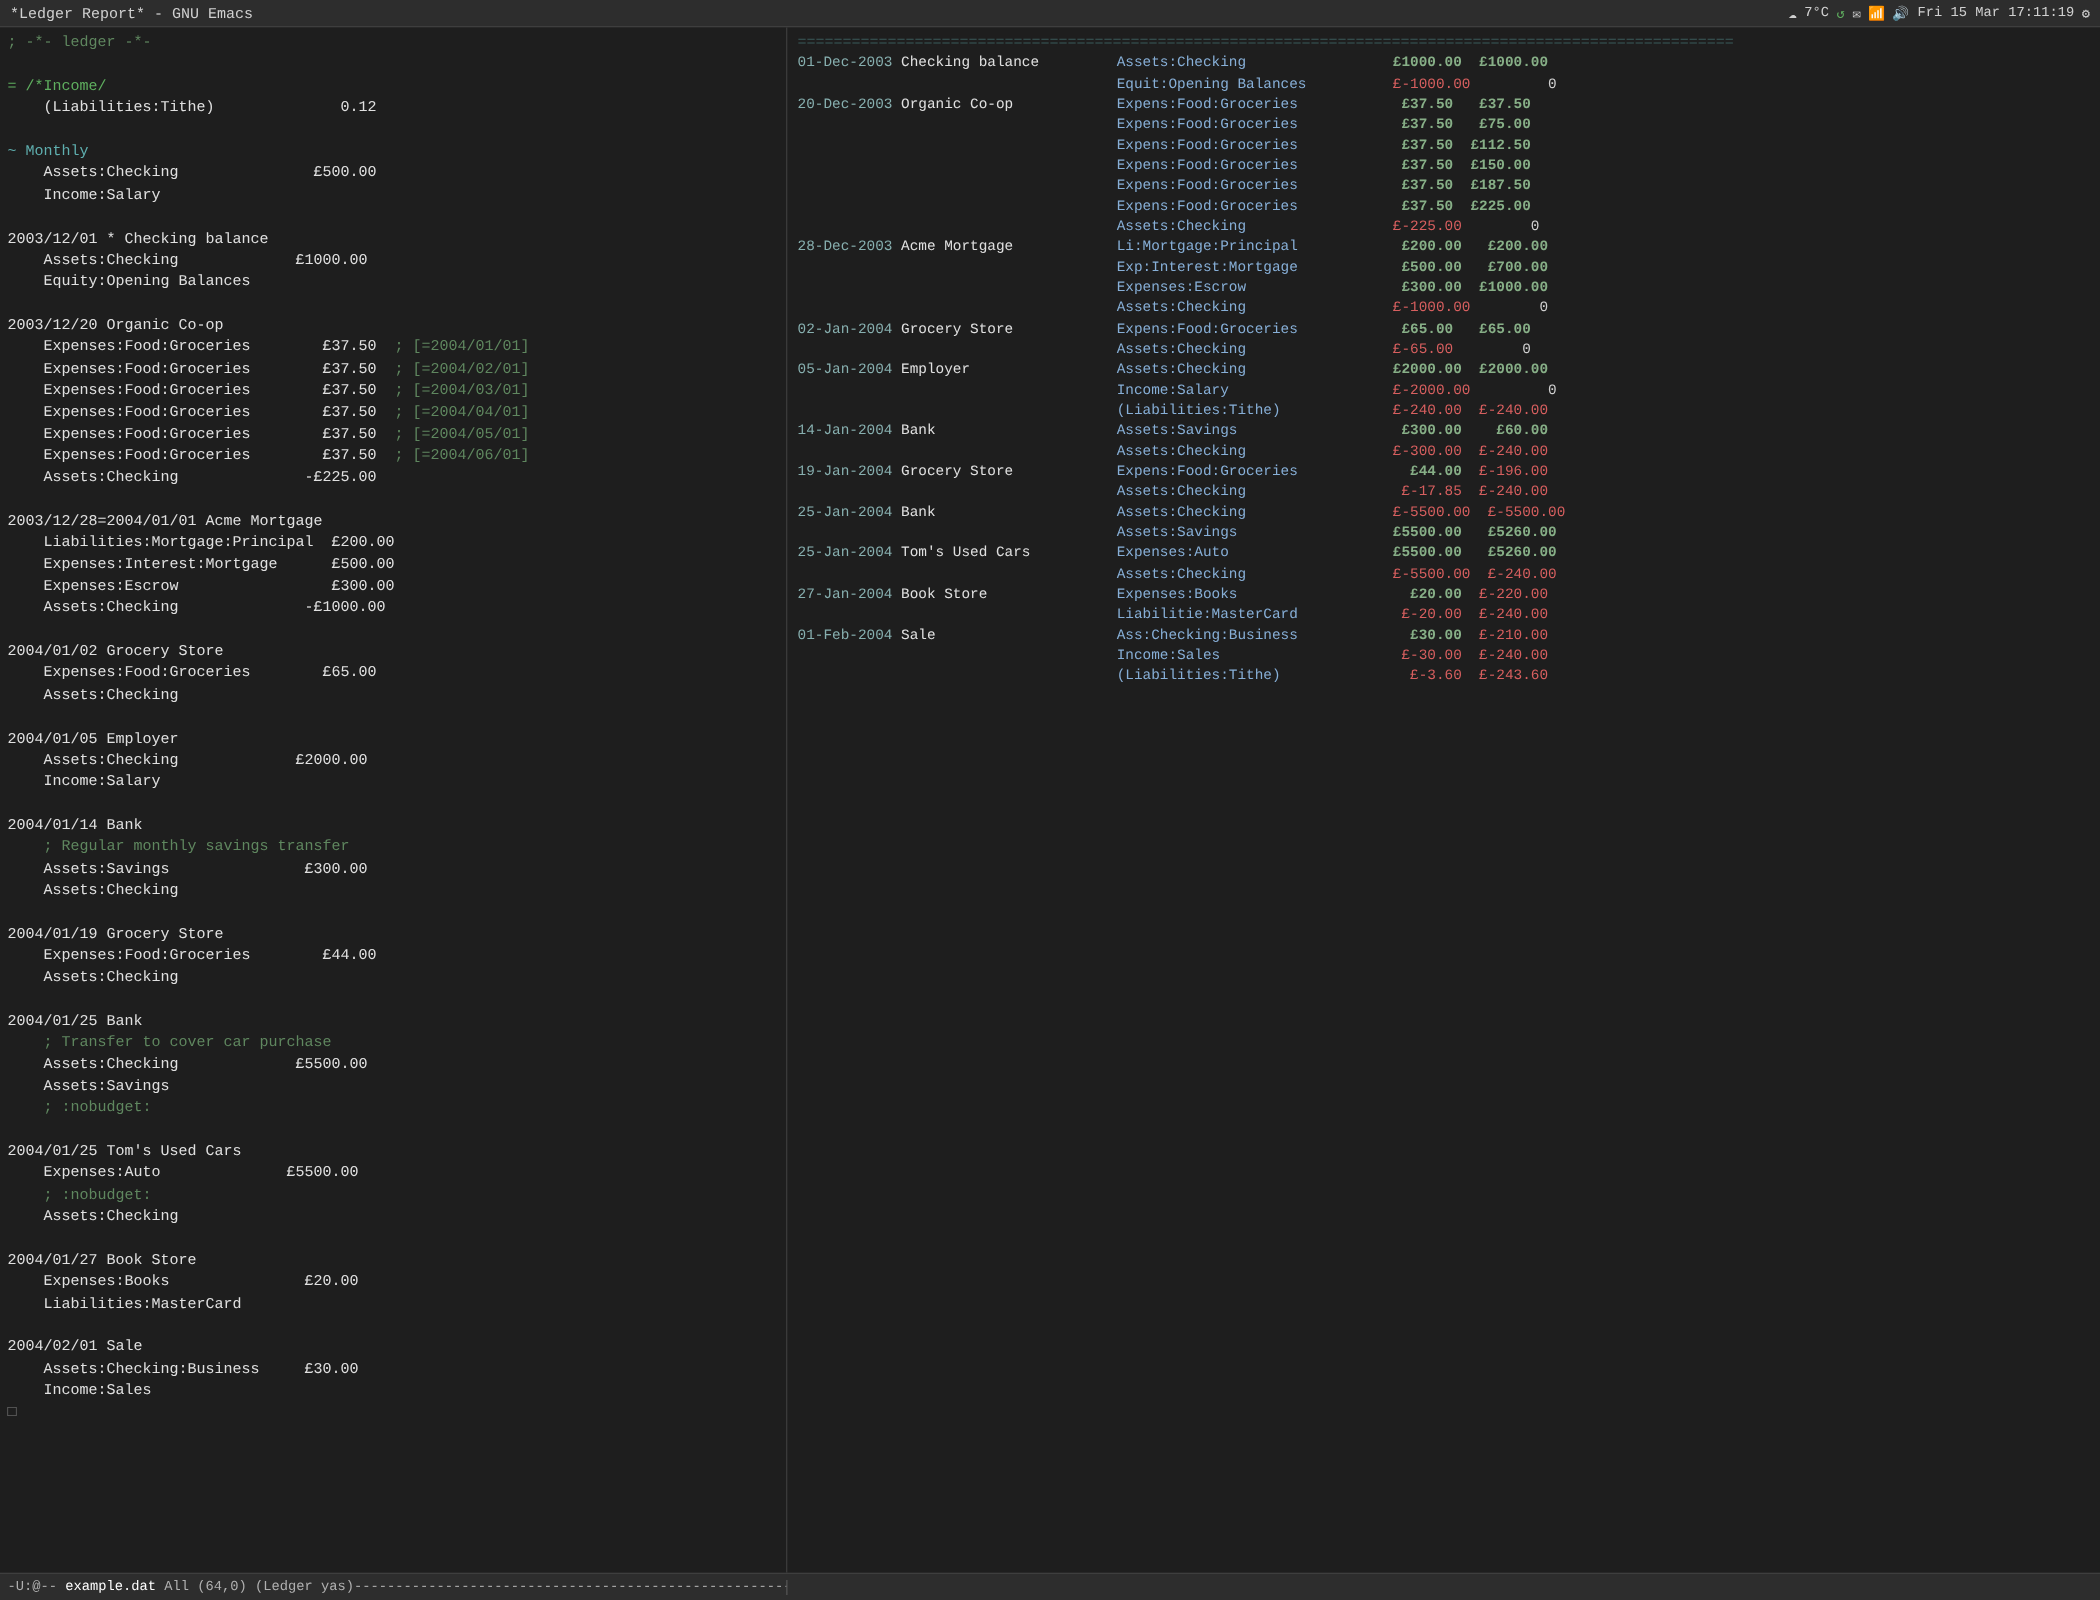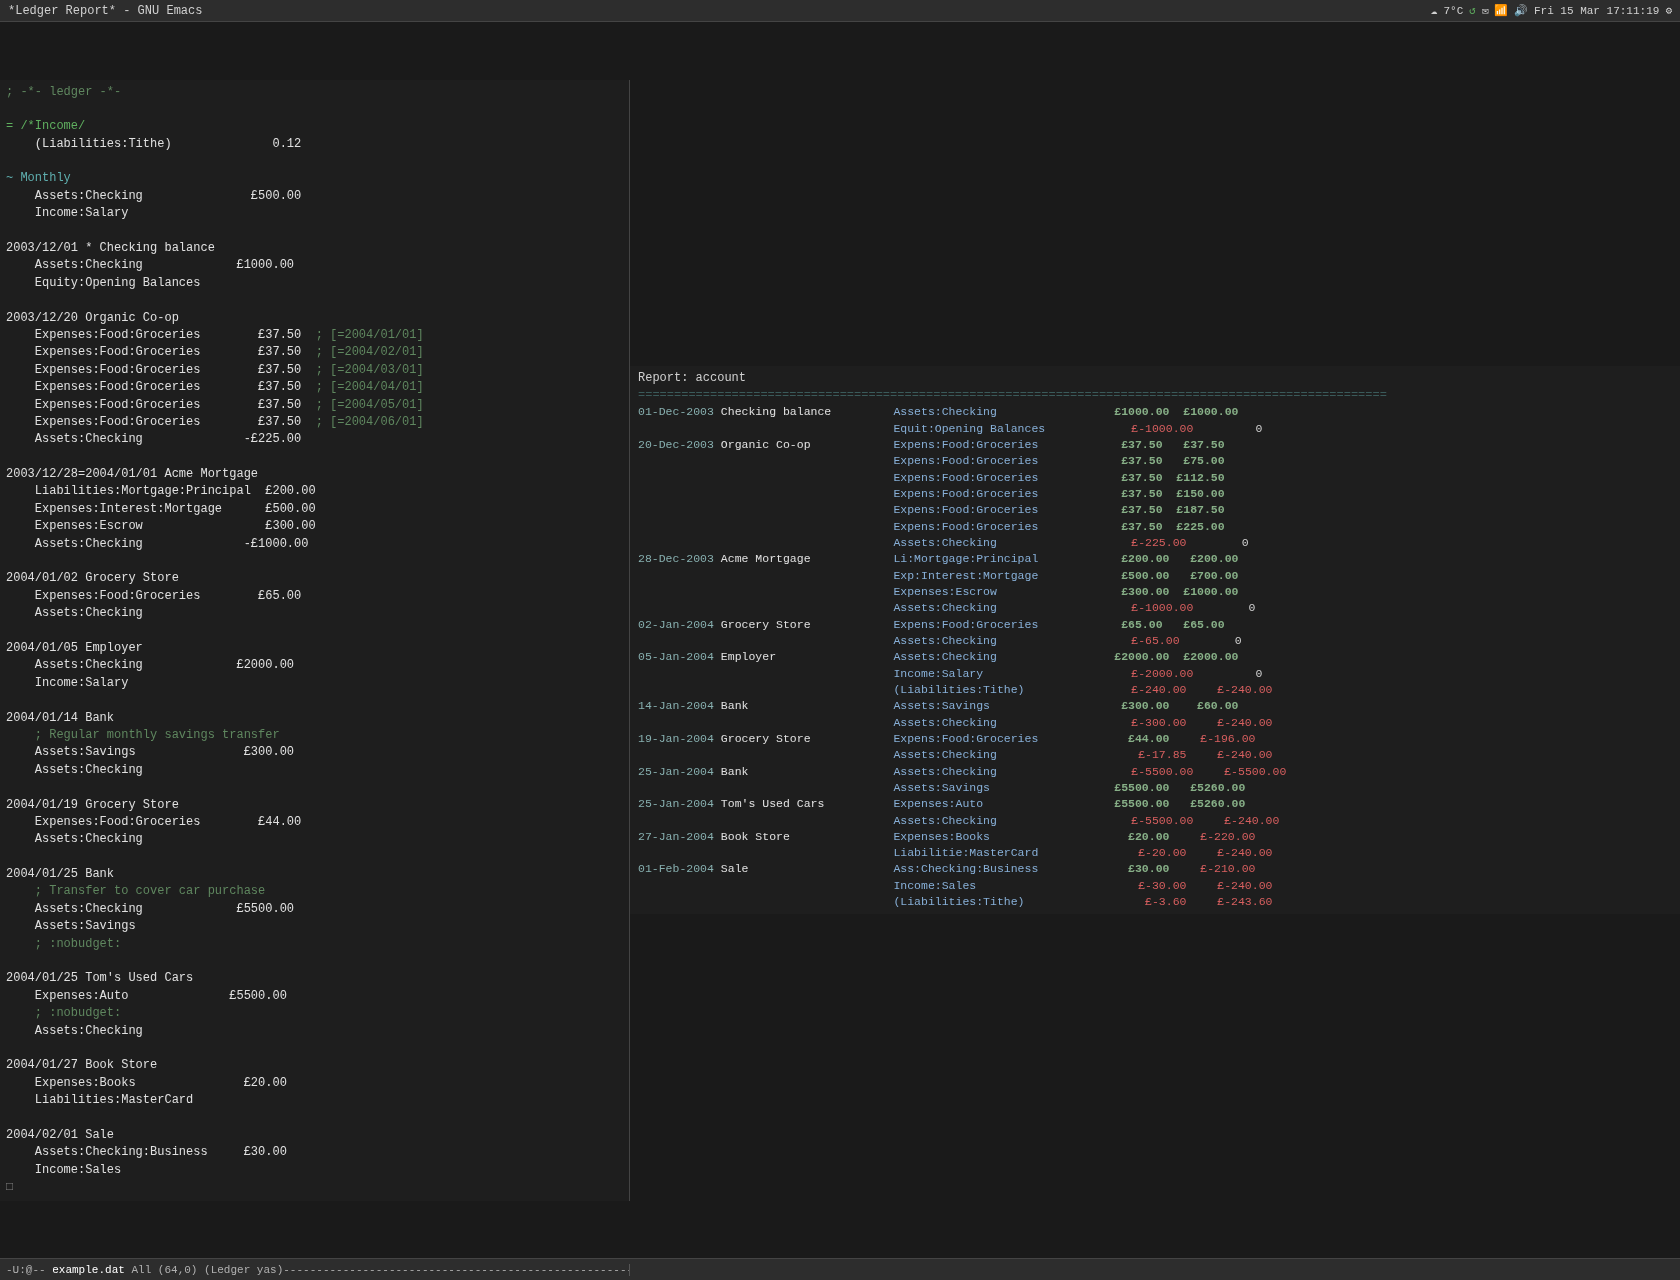--- a/index.html
+++ b/index.html
@@ -30,21 +30,20 @@
     }
     .title-bar-right {
       display: flex;
       align-items: center;
       gap: 6px;
       font-size: 11px;
     }
     .main-container {
       display: flex;
       height: calc(1280px - 22px - 22px);
-      align-items: center;
     }
     .left-pane {
       width: 630px;
       background: #1e1e1e;
       border-right: 1px solid #444;
       overflow: hidden;
       padding: 4px 6px;
     }
     .right-pane {
       flex: 1;
@@ -78,21 +77,21 @@
     .line { white-space: pre; line-height: 1.45; }
     .green { color: #5faf5f; }
     .cyan { color: #5fafaf; }
     .white { color: #e0e0e0; }
     .gray { color: #808080; }
     .comment { color: #5f875f; }
     pre { font-family: 'Courier New', Courier, monospace; font-size: 12px; line-height: 1.45; }
     .date-text { color: #87afaf; }
     .acct-text { color: #87afd7; }
     .amount-pos { color: #87af87; font-weight: bold; }
-    .amount-neg { color: #d75f5f; margin-left: 17px; }
+    .amount-neg { color: #d75f5f; }
     .amount-zero { color: #d0d0d0; }
   </style>
 </head>
 <body>
 
 <div class="title-bar">
   <div class="title-bar-left">
     <span>*Ledger Report* - GNU Emacs</span>
   </div>
   <div class="title-bar-right">
@@ -171,21 +170,20 @@
 <span class="white">    Liabilities:MasterCard</span>
 
 <span class="white">2004/02/01 Sale</span>
 <span class="white">    Assets:Checking:Business     £30.00</span>
 <span class="white">    Income:Sales</span>
 <span class="gray">□</span></pre>
   </div>
 
   <div class="right-pane">
     <div>
-      <div class="line"><span style="color:#d0d0d0;">Report: account</span></div>
       <div class="line"><span style="color:#3a5a5a;">========================================================================================================</span></div>
     </div>
     <pre style="font-size:11.5px; line-height:1.42;"><span class="date-text">01-Dec-2003</span> <span class="white">Checking balance       </span>  <span class="acct-text">Assets:Checking               </span>  <span class="amount-pos">£1000.00</span>  <span class="amount-pos">£1000.00</span>
             <span class="white">                       </span>  <span class="acct-text">Equit:Opening Balances        </span>  <span class="amount-neg">£-1000.00</span>  <span class="amount-zero">       0</span>
 <span class="date-text">20-Dec-2003</span> <span class="white">Organic Co-op          </span>  <span class="acct-text">Expens:Food:Groceries         </span>  <span class="amount-pos"> £37.50</span>  <span class="amount-pos"> £37.50</span>
             <span class="white">                       </span>  <span class="acct-text">Expens:Food:Groceries         </span>  <span class="amount-pos"> £37.50</span>  <span class="amount-pos"> £75.00</span>
             <span class="white">                       </span>  <span class="acct-text">Expens:Food:Groceries         </span>  <span class="amount-pos"> £37.50</span>  <span class="amount-pos">£112.50</span>
             <span class="white">                       </span>  <span class="acct-text">Expens:Food:Groceries         </span>  <span class="amount-pos"> £37.50</span>  <span class="amount-pos">£150.00</span>
             <span class="white">                       </span>  <span class="acct-text">Expens:Food:Groceries         </span>  <span class="amount-pos"> £37.50</span>  <span class="amount-pos">£187.50</span>
             <span class="white">                       </span>  <span class="acct-text">Expens:Food:Groceries         </span>  <span class="amount-pos"> £37.50</span>  <span class="amount-pos">£225.00</span>

